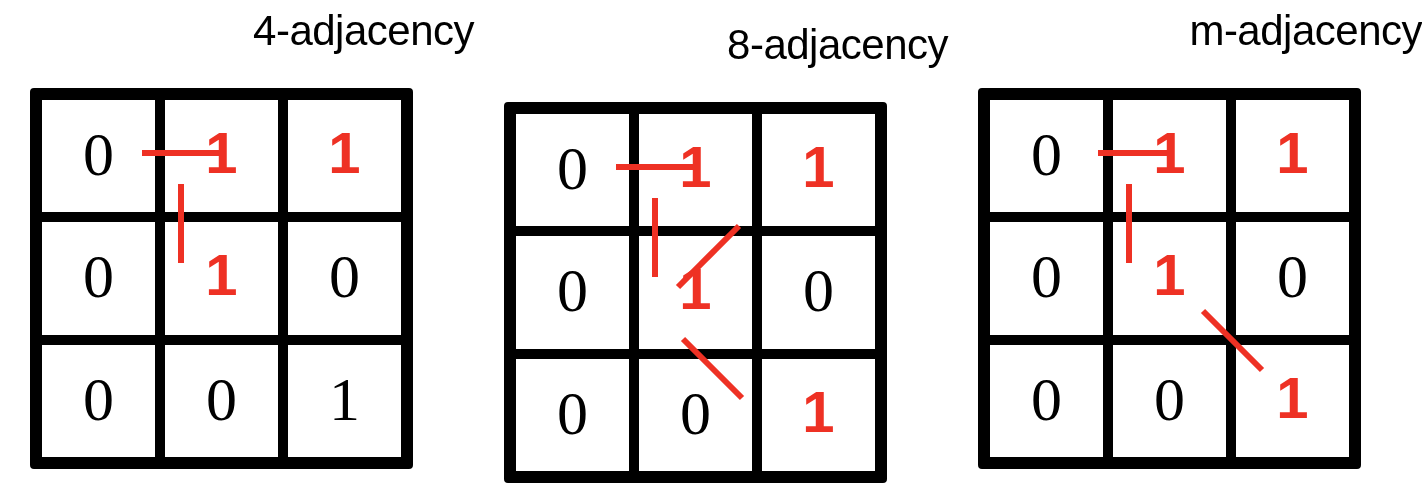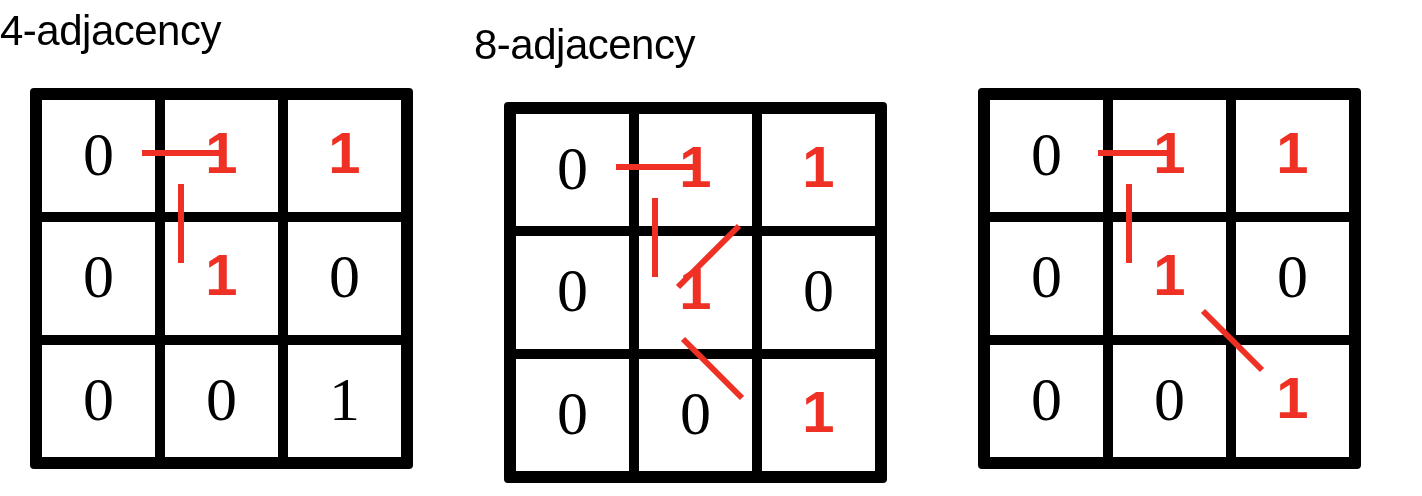--- a/index.html
+++ b/index.html
@@ -23,21 +23,21 @@
     position: absolute;
     top: 0;
     width: 474px;
     height: 496px;
   }
   .panel-title {
     position: absolute;
     top: 2px;
     left: 0;
     width: 474px;
-    text-align: left;
+    text-align: right;
     font-family: "Liberation Sans", sans-serif;
     font-size: 42px;
     font-weight: 400;
     color: #000000;
     letter-spacing: -0.5px;
     line-height: 58px;
     white-space: nowrap;
   }
   .grid-wrap {
     position: absolute;
@@ -173,20 +173,21 @@
         </div>
         <svg class="overlay" viewBox="0 0 383 381">
           <line x1="112" y1="65" x2="196" y2="65"></line>
           <line x1="151" y1="96" x2="151" y2="175"></line>
           <line x1="174" y1="185" x2="235" y2="124"></line>
           <line x1="179" y1="237" x2="238" y2="296"></line>
         </svg>
       </div>
     </div>
     <div class="panel" style="left: 948px;">
+      <div class="panel-title">m-adjacency</div>
       <div class="grid-wrap">
         <div class="grid">
           <div class="cell">
             <span class="cell-value">0</span>
           </div>
           <div class="cell">
             <span class="cell-value red">1</span>
           </div>
           <div class="cell">
             <span class="cell-value red">1</span>

